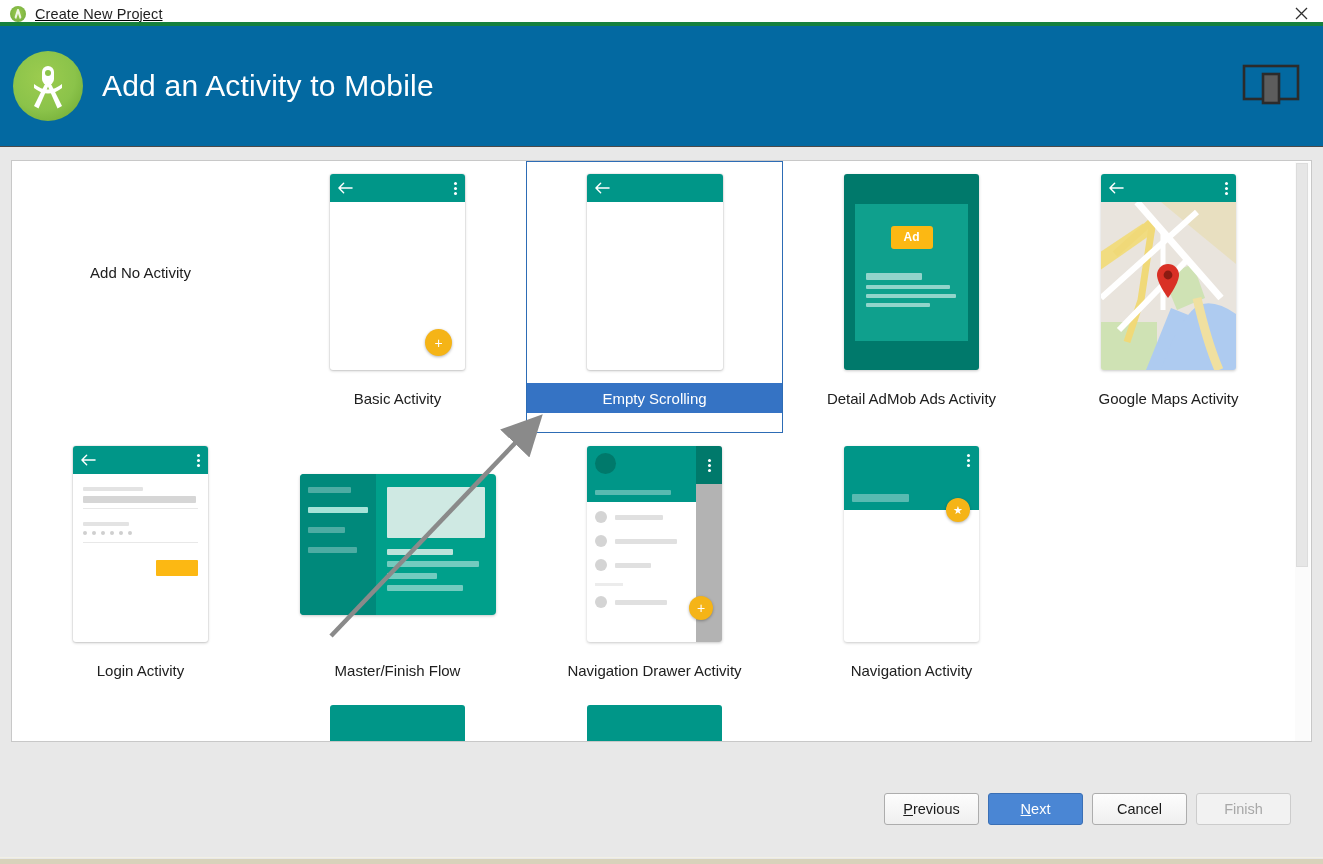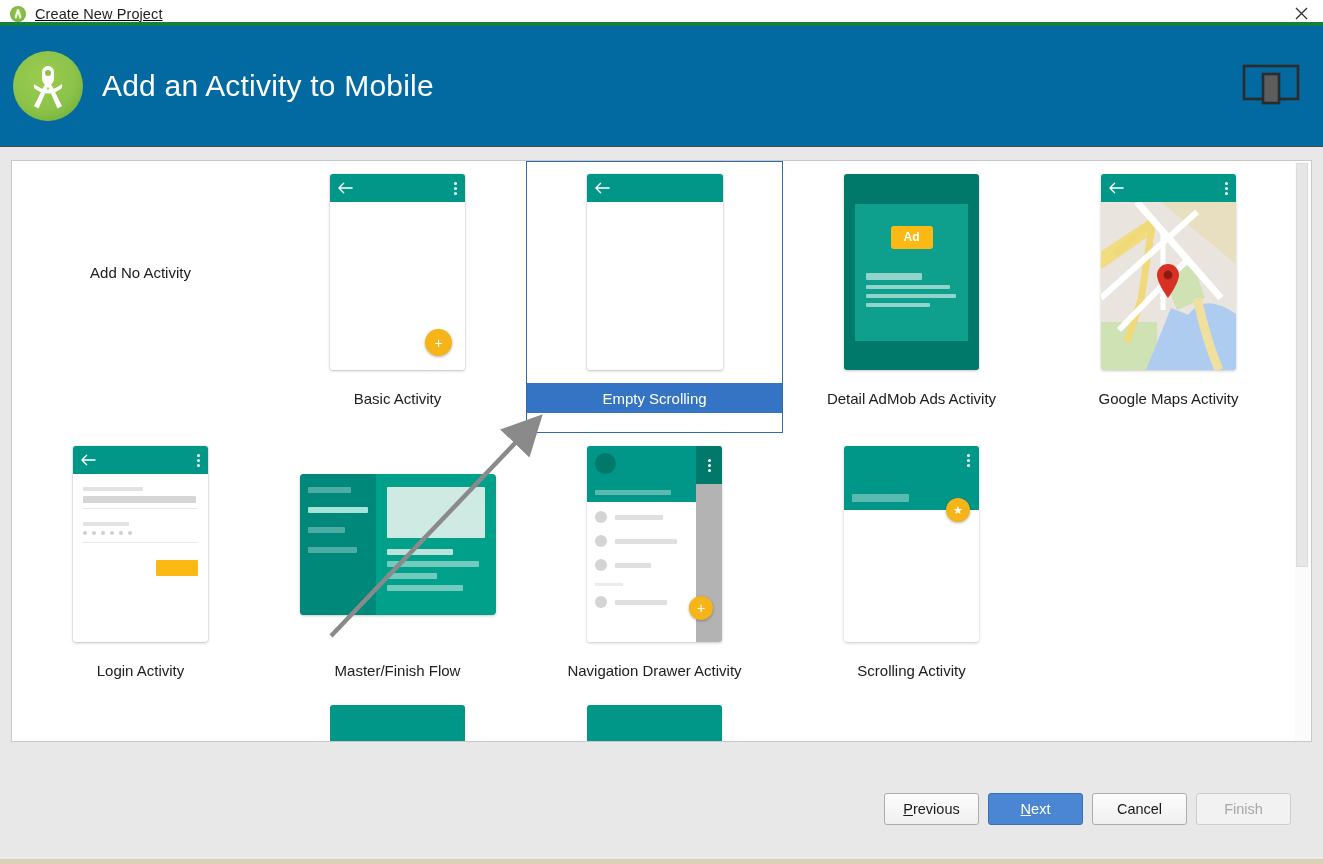--- a/index.html
+++ b/index.html
@@ -515,21 +515,21 @@
               <span class="kebab">
                   <i></i>
                   <i></i>
                   <i></i>
                 </span>
               <div class="scroll-title"></div>
             </div>
             <div class="fab">★</div>
           </div>
         </div>
-        <div class="cell-label">Scrolling Activity</div>
+        <div class="cell-label">Navigation Activity</div>
       </div>
 
     </div>
 
     <div class="row3">
       <div class="stub"></div>
       <div class="stub">
           <span></span>
         </div>
       <div class="stub">

